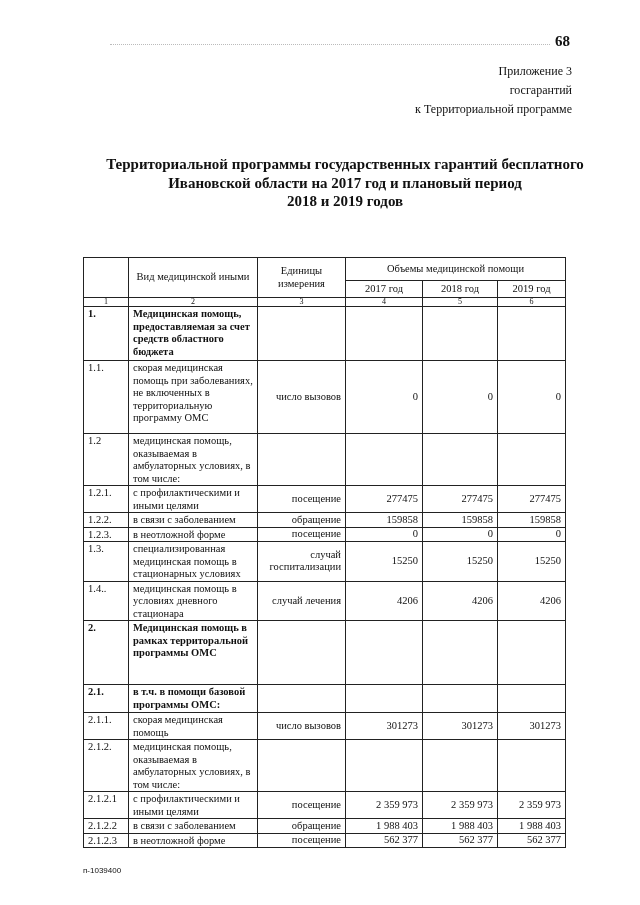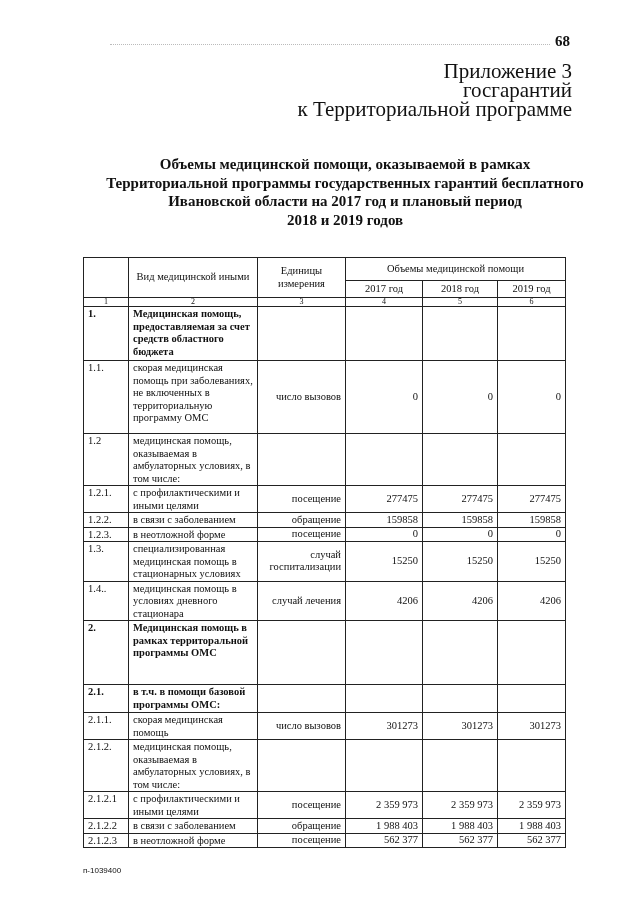--- a/index.html
+++ b/index.html
@@ -2,21 +2,21 @@
 <html><head>
 <meta charset="utf-8">
 <style>
   html, body { margin: 0; padding: 0; background: #fff; }
   body { width: 640px; height: 905px; position: relative; overflow: hidden;
          font-family: "Liberation Serif", "DejaVu Serif", serif; color: #111; }
   .dots { position: absolute; left: 110px; top: 44px; width: 440px; height: 2px;
           border-top: 1px dotted #bbb; }
   .pagenum { position: absolute; left: 555px; top: 33px; font-weight: bold; font-size: 15px; }
   .appendix { position: absolute; right: 68px; top: 62px; text-align: right;
-              font-size: 21px; line-height: 19px; margin-left: 23px; }
+              font-size: 12px; line-height: 19px; margin-left: 23px; }
   .title { position: absolute; left: 150px; width: 390px; top: 155px; text-align: center;
            font-weight: bold; font-size: 15px; line-height: 18.5px; }
   .title .l1 { display:block; }
   .title .wide { display:block; margin-left: -50px; margin-right: -50px; }
   table.main { position: absolute; left: 83px; top: 257px; border-collapse: collapse;
                font-size: 10.5px; line-height: 12.5px; }
   table.main td { border: 1px solid #222; padding: 0 4px; vertical-align: middle; }
   td.num { vertical-align: top !important; padding-top: 1px !important; }
   td.name { vertical-align: top !important; padding-top: 1px !important; }
   td.c { text-align: right; }
@@ -32,21 +32,20 @@
 <div class="dots"></div>
 <div class="pagenum">68</div>
 
 <div class="appendix">
   <div>Приложение 3</div>
   <div>госгарантий</div>
   <div>к Территориальной программе</div>
 </div>
 
 <div class="title">
-  <span class="l1">Объемы медицинской помощи, оказываемой в рамках</span>
   <span class="wide">Территориальной программы государственных гарантий бесплатного</span>
   <span class="l1">Ивановской области на 2017 год и плановый период</span>
   <span class="l1">2018 и 2019 годов</span>
 </div>
 
 <table class="main">
   <colgroup>
     <col style="width:45px">
       <col style="width:129px">
       <col style="width:88px">

